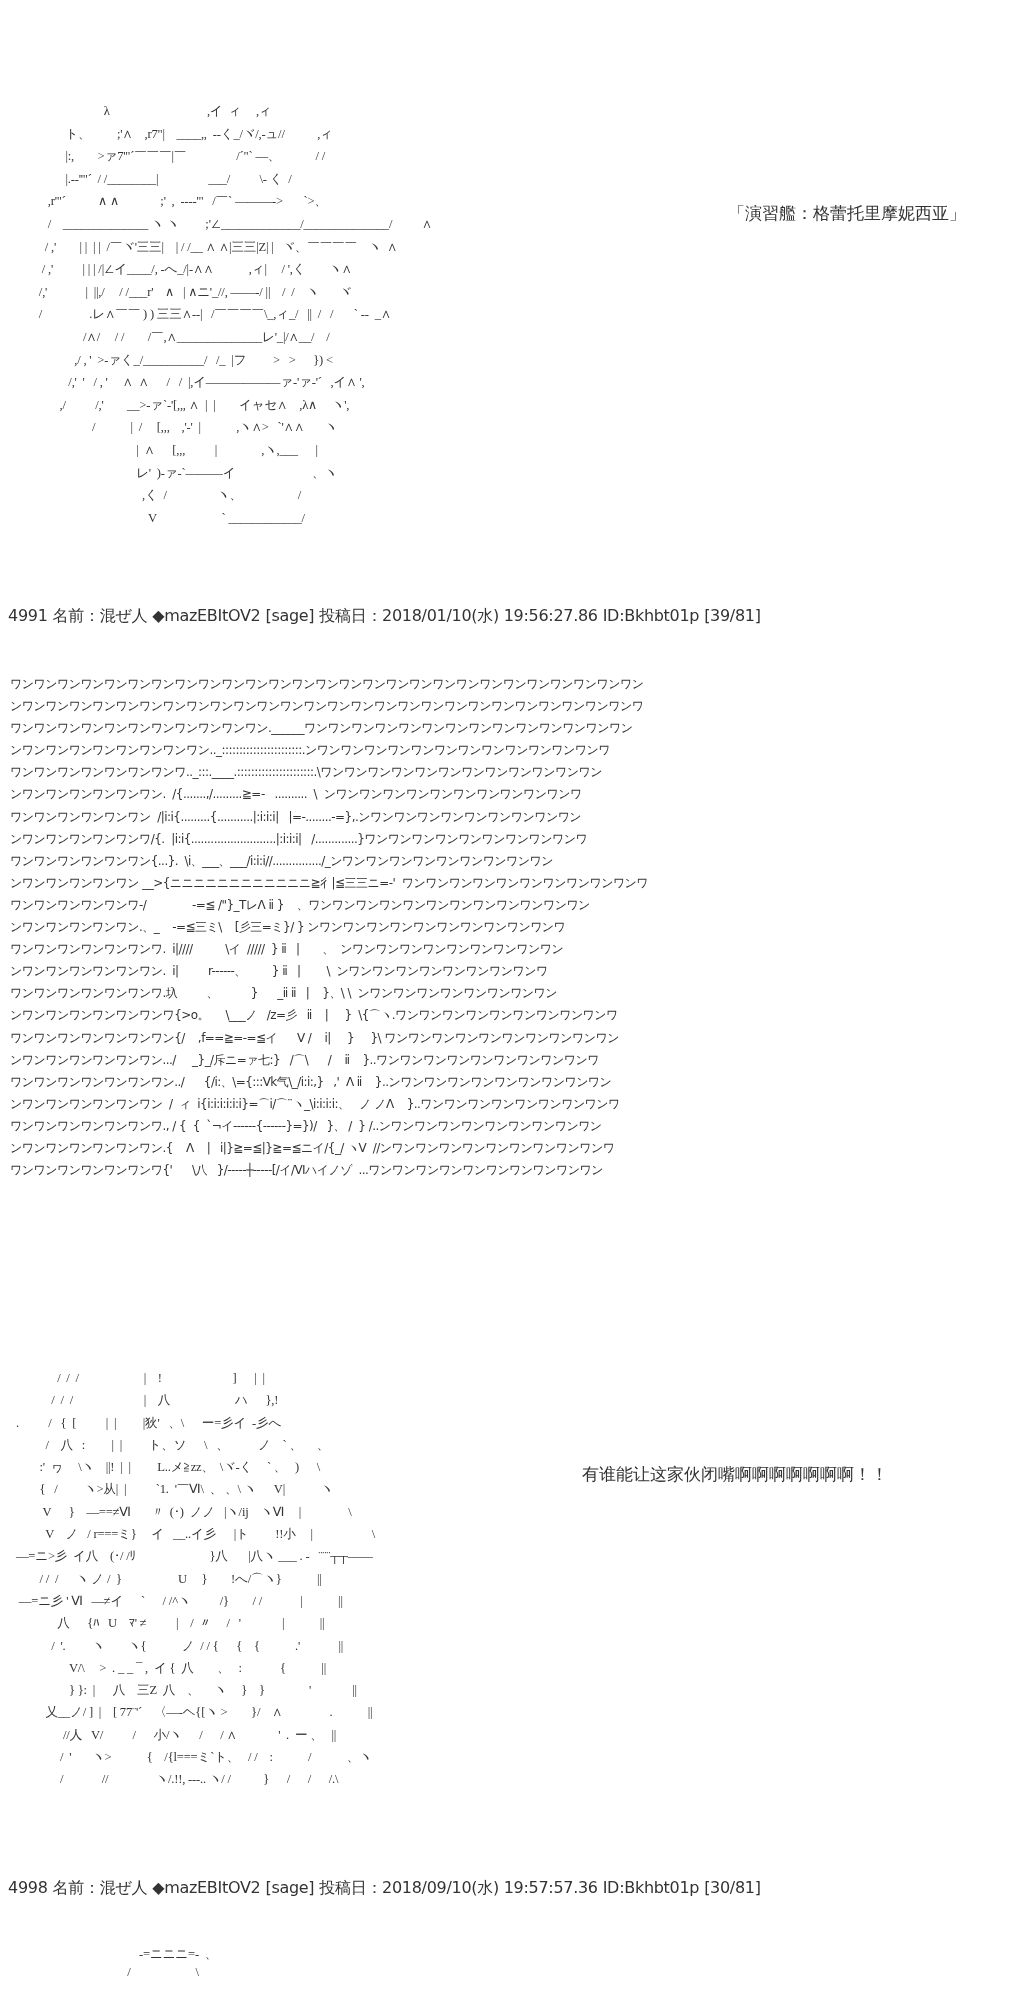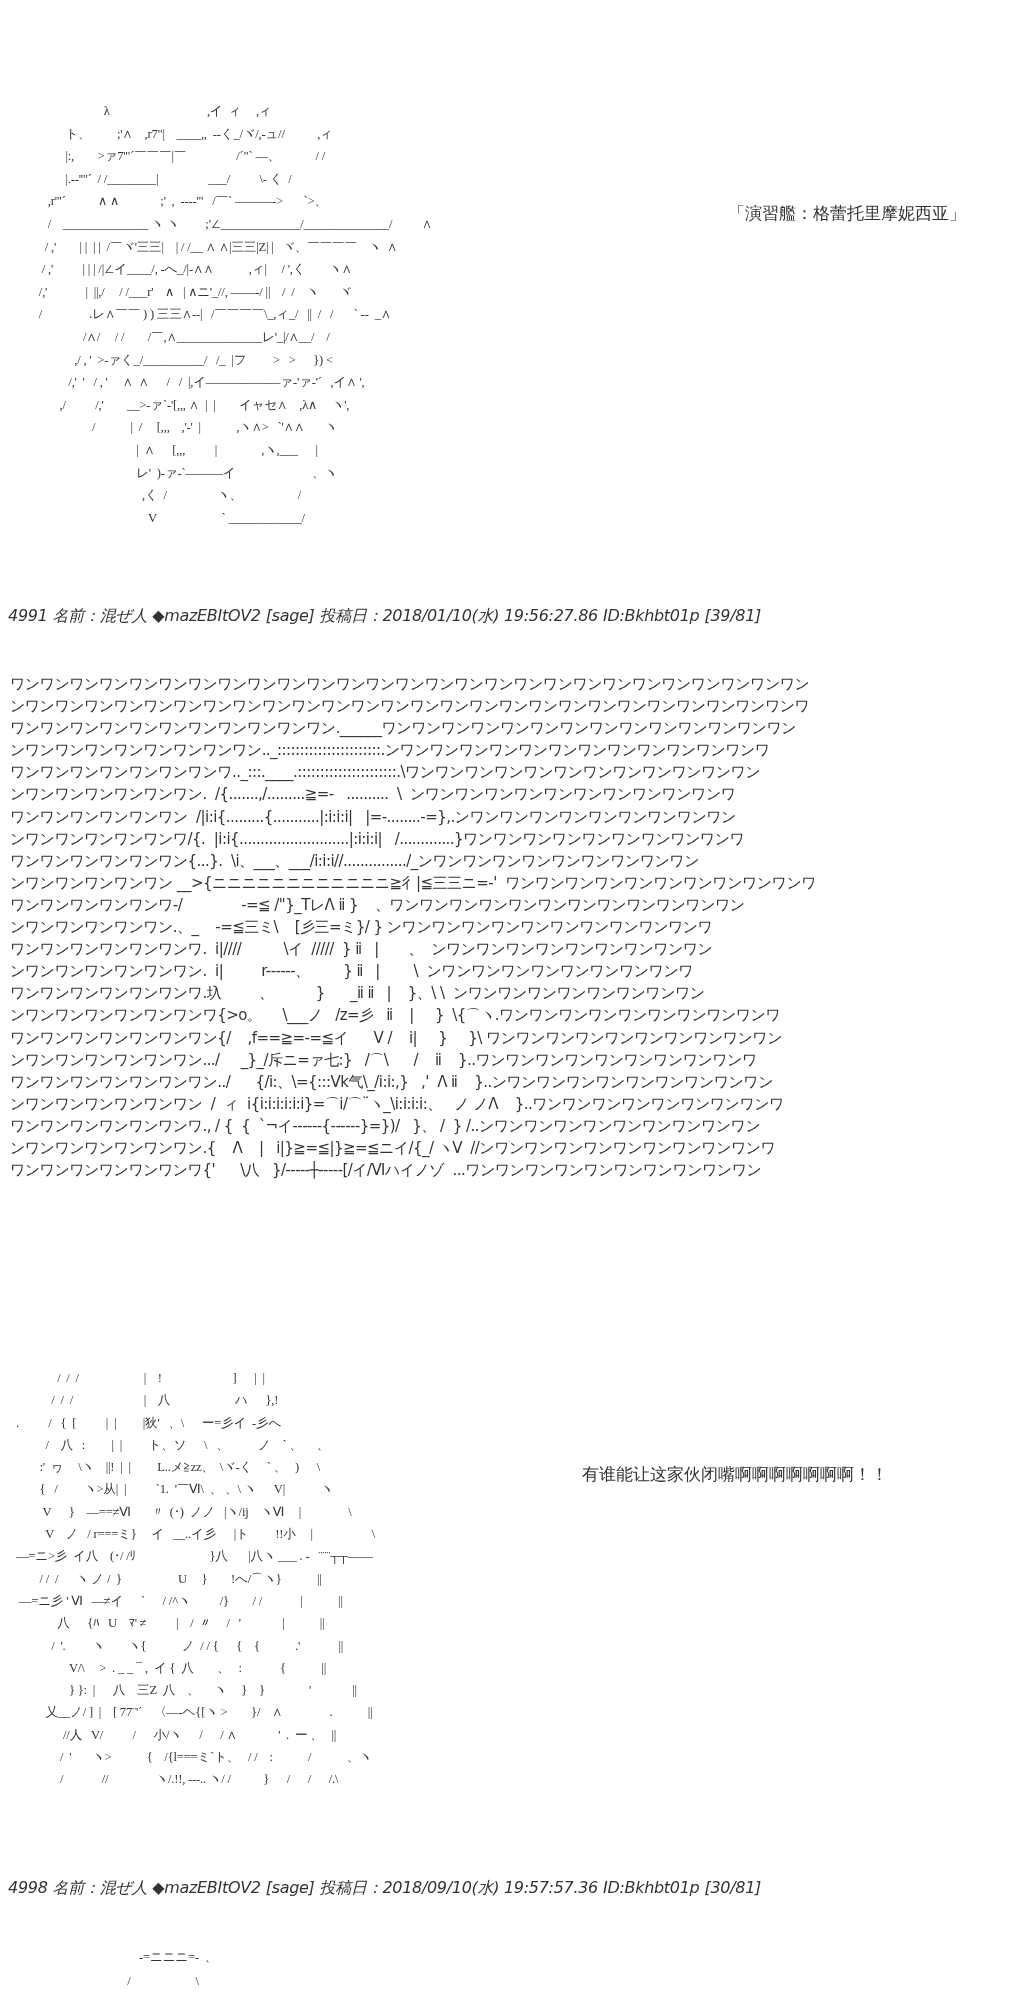--- a/index.html
+++ b/index.html
@@ -33,33 +33,32 @@
     white-space: nowrap;
   }
   .post-header {
     position: absolute;
     left: 8px;
     font-family: "DejaVu Sans", "Liberation Sans", sans-serif;
     font-size: 16px;
     color: #333;
     white-space: nowrap;
     letter-spacing: -0.3px;
-    font-style: italic;
   }
   .post-header span { margin-right: 5px; }
   .post-header .diamond { margin-right: 0; }
   .wan-block {
     position: absolute;
     left: 10px;
     top: 673px;
     width: 1000px;
     margin: 0;
     white-space: pre;
     font-family: "DejaVu Sans", "Liberation Sans", sans-serif;
-    font-size: 15px;
+    font-size: 12px;
     line-height: 22.1px;
     color: #333;
     letter-spacing: -0.55px;
     overflow: hidden;
   }
 </style>
 </head>
 <body>
 
 <pre class="aa" style="left:30px; top:100px; font-size:12.6px; line-height:22.6px;">                         λ                                 ,イ  ィ     ,ィ
@@ -131,14 +130,14 @@
                   //人   V/          /      小/ヽ      /      / ∧              '  .  ー 、   ||
                  /  '       ヽ&gt;            {    /{l===ミ`ト、   / /    :            /            、ヽ
                  /             //                ヽ/.!!, ---.. ヽ/ /           }      /      /      /.\</pre>
 
 <div class="caption" style="left:582px; top:1463px;">有谁能让这家伙闭嘴啊啊啊啊啊啊啊！！</div>
 
 <div class="post-header" style="top:1878px;">
   <span>4998</span><span style="margin-right:0">名前：</span><span>混ぜ人</span><span class="diamond">◆</span><span>mazEBItOV2</span><span>[sage]</span><span style="margin-right:0">投稿日：</span><span>2018/09/10(水) 19:57:57.36</span><span>ID:Bkhbt01p</span><span>[30/81]</span>
 </div>
 
-<pre class="aa" style="left:30px; top:1945px; font-size:12.6px; line-height:24px;">                                     -=ニニニ=-  、
+<pre class="aa" style="left:30px; top:1945px; font-size:12.6px; line-height:18px;">                                     -=ニニニ=-  、
                                  /                      \</pre>
 
 </body></html>

